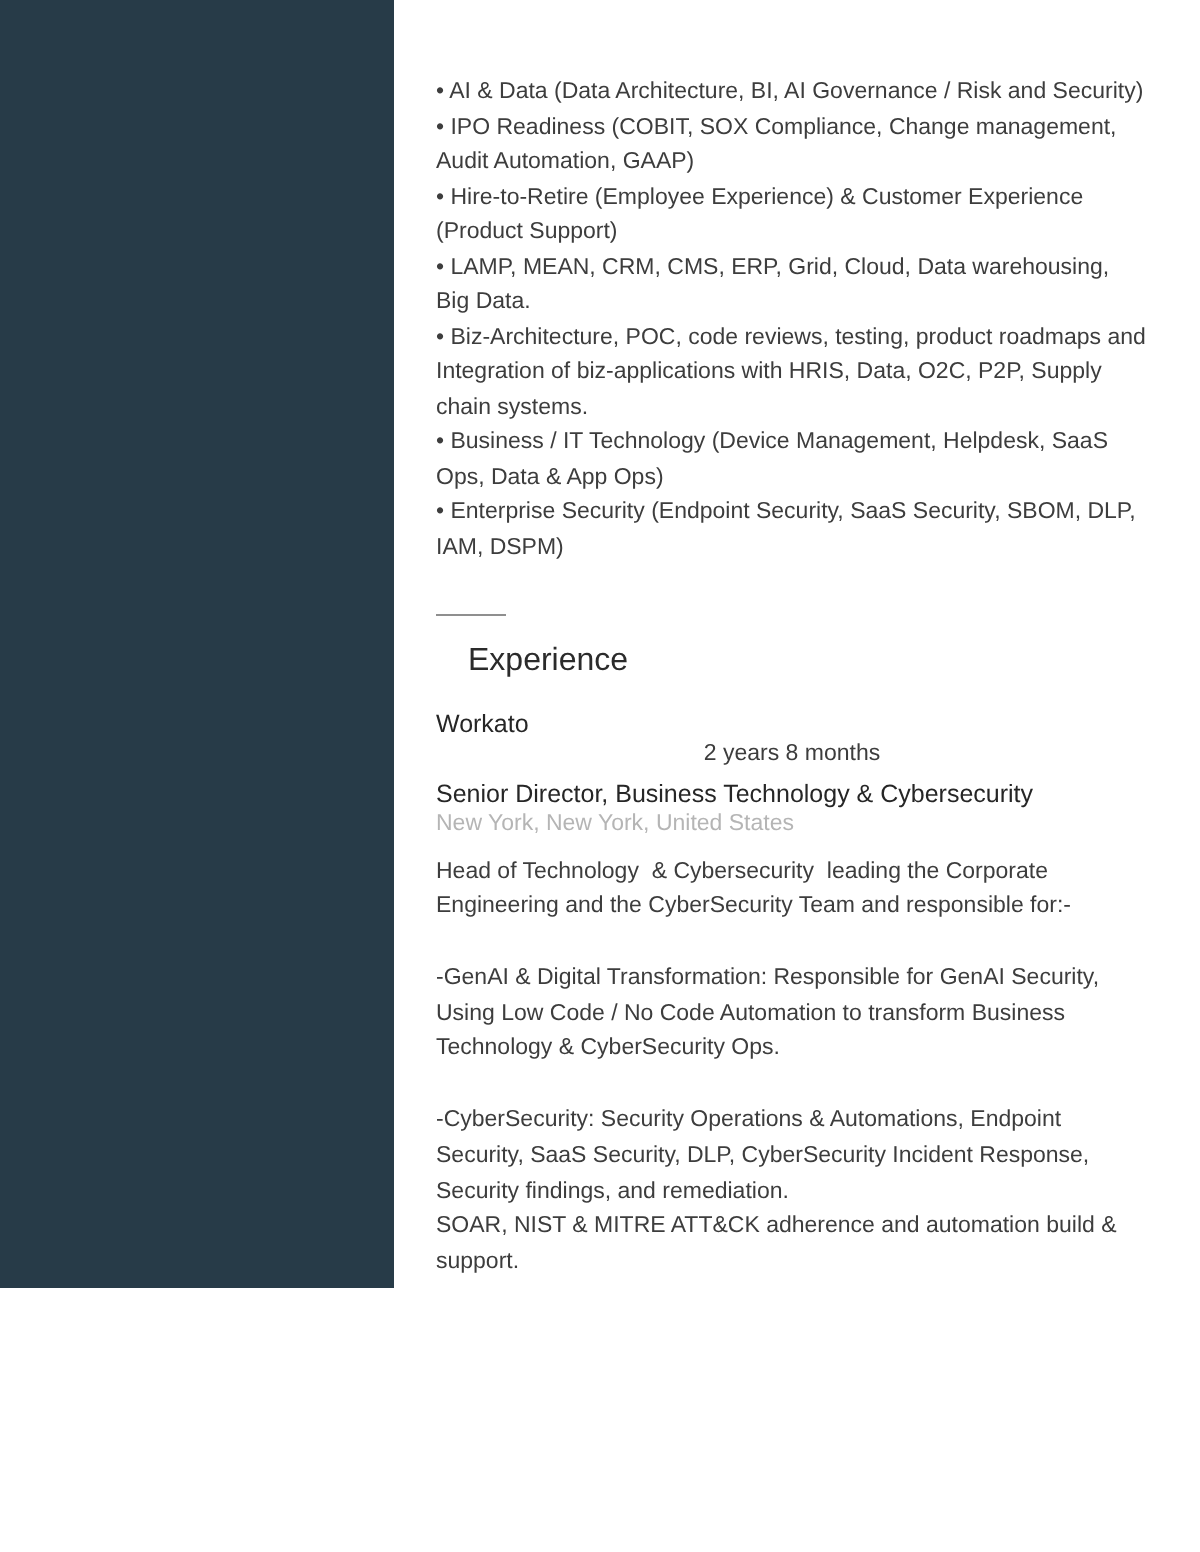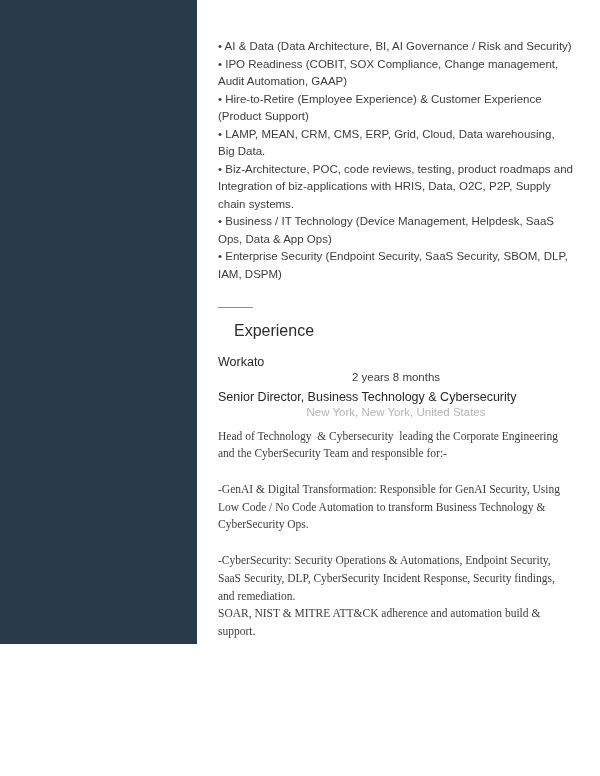--- a/index.html
+++ b/index.html
@@ -65,29 +65,27 @@
   .dates {
     margin-top: 3px;
     font-size: 11.5px;
     line-height: 14.5px;
     color: #3d3d3d;
   }
   .location {
     font-size: 11.5px;
     line-height: 14.5px;
     color: #b5b5b5;
-    text-align: center;
   }
   .description {
     margin-top: 8px;
     font-size: 11.5px;
     line-height: 17.8px;
     color: #3d3d3d;
     white-space: pre-wrap;
-    font-family: Liberation Serif, serif;
   }
   .footer {
     position: absolute;
     left: 197px;
     right: 0;
     top: 751px;
     text-align: center;
     font-size: 9px;
     color: #3f3f3f;
     padding-left: 43px;

